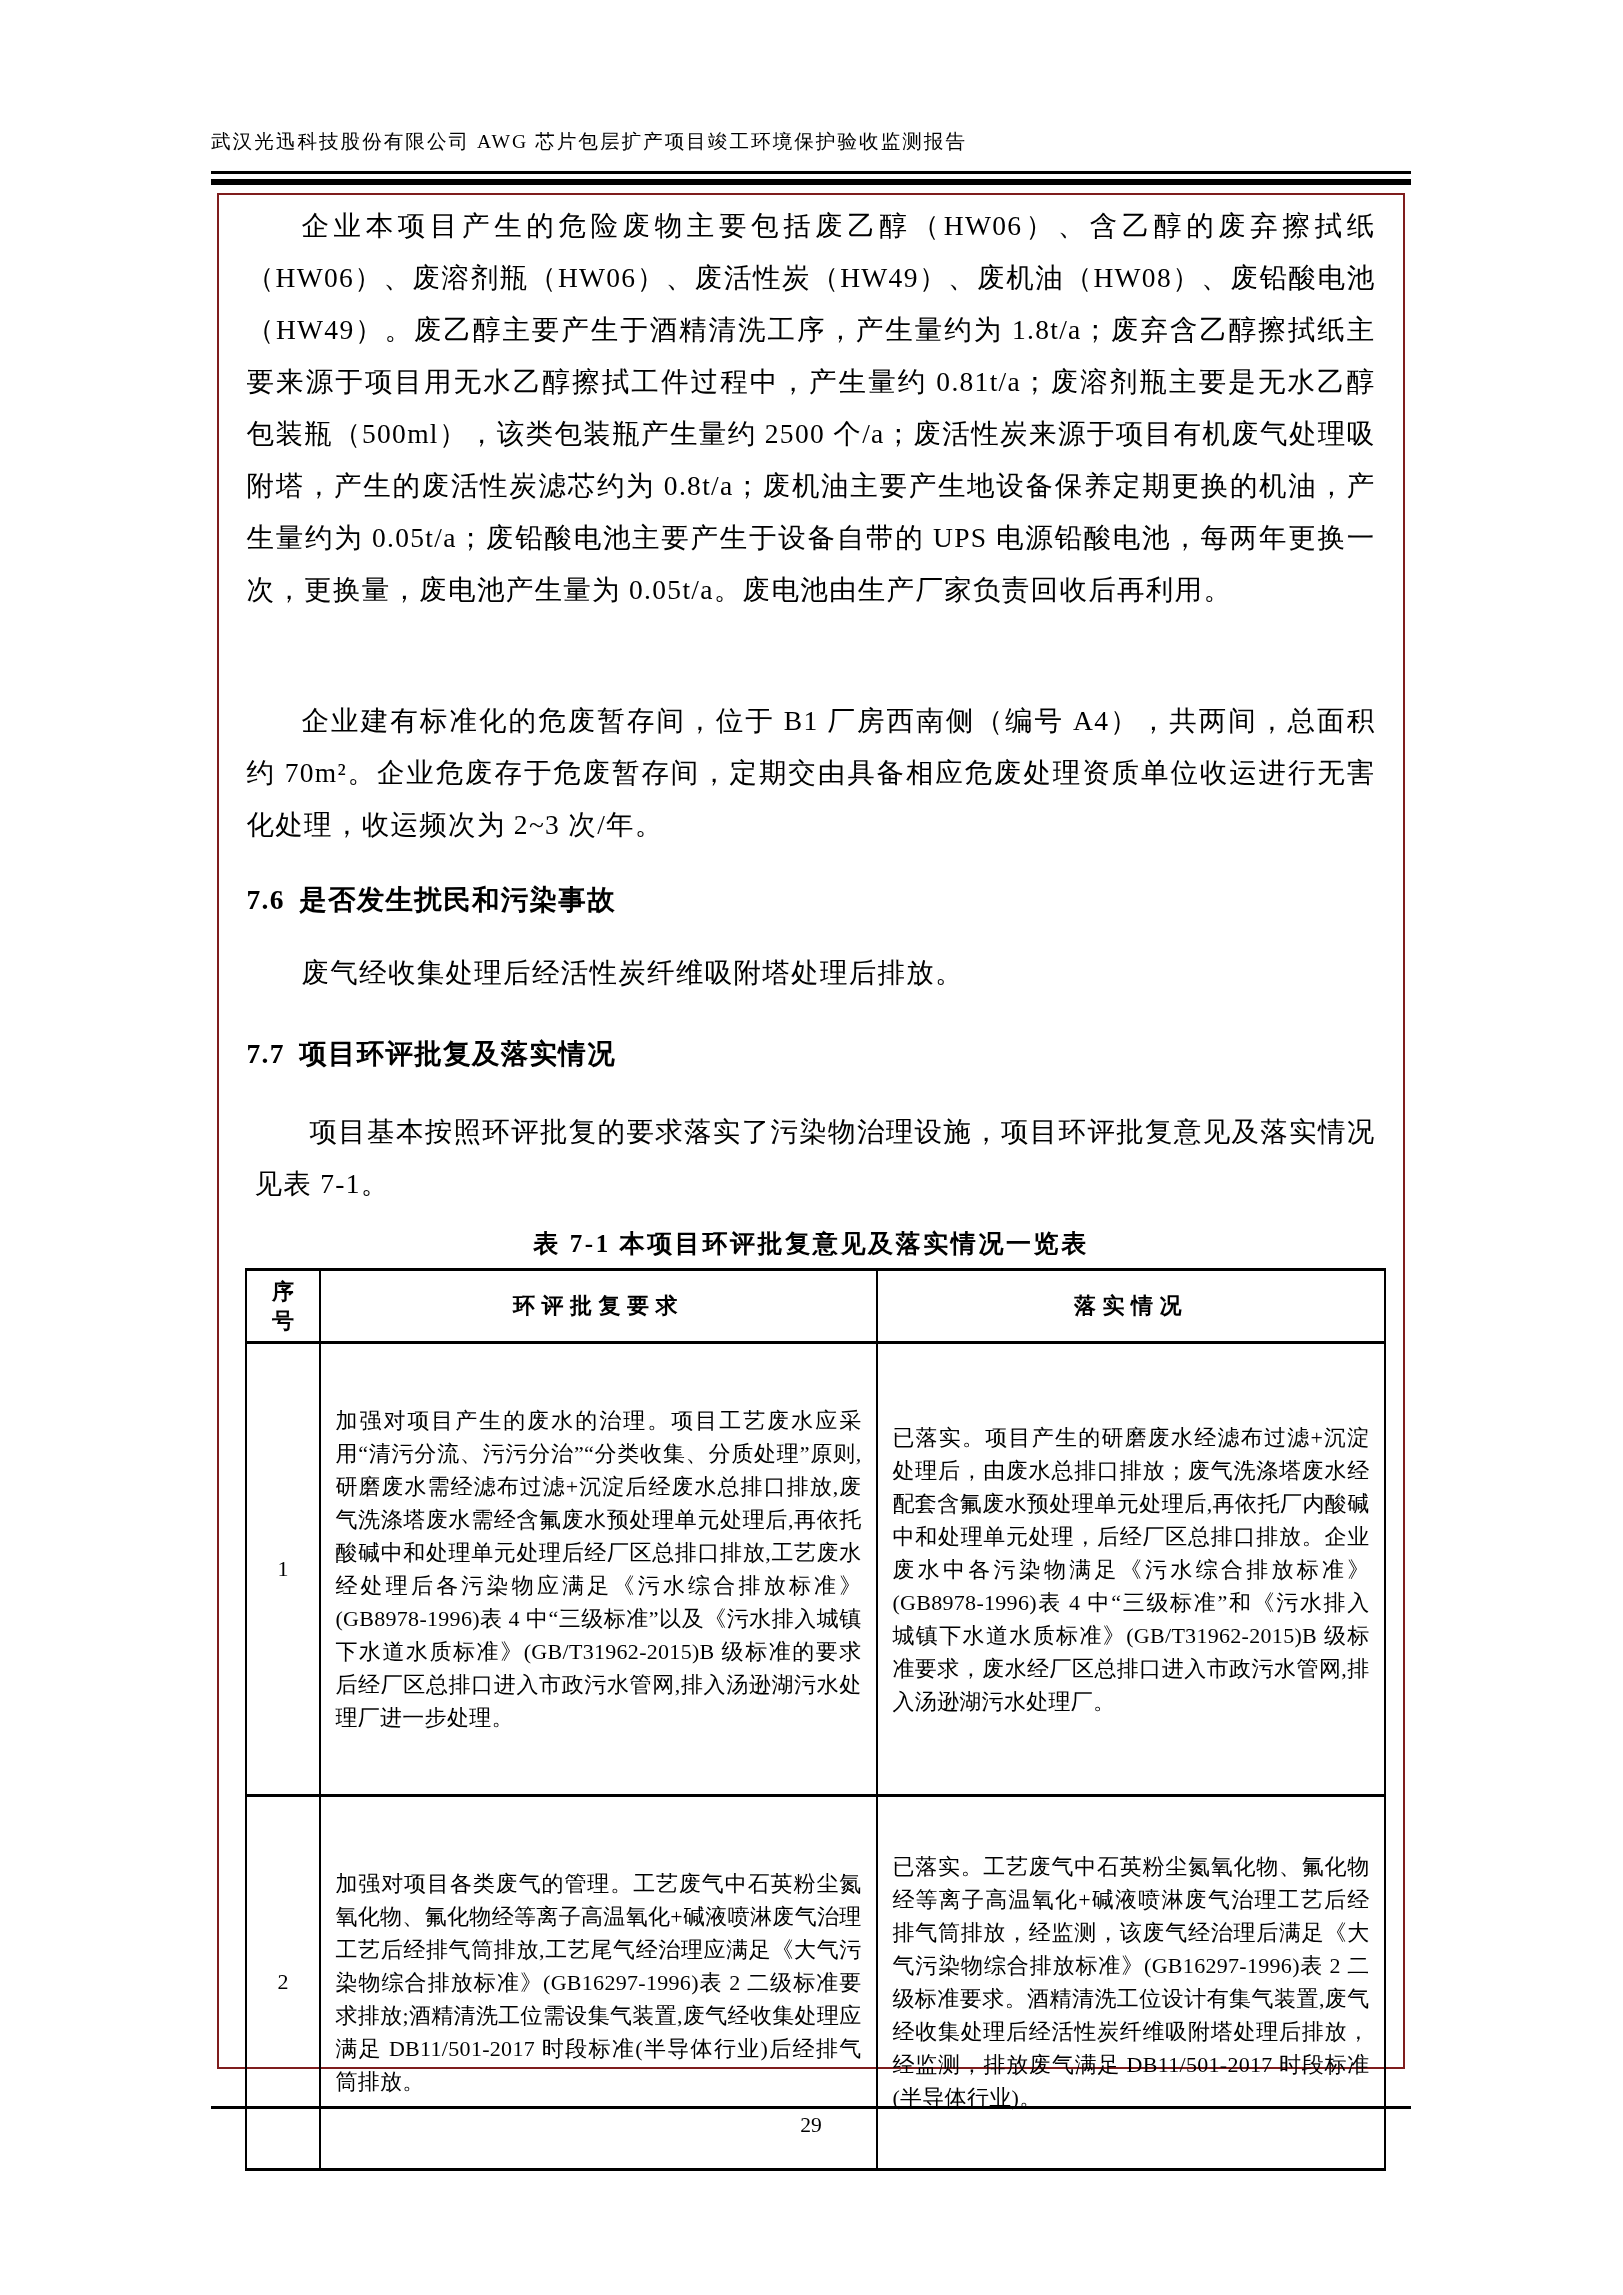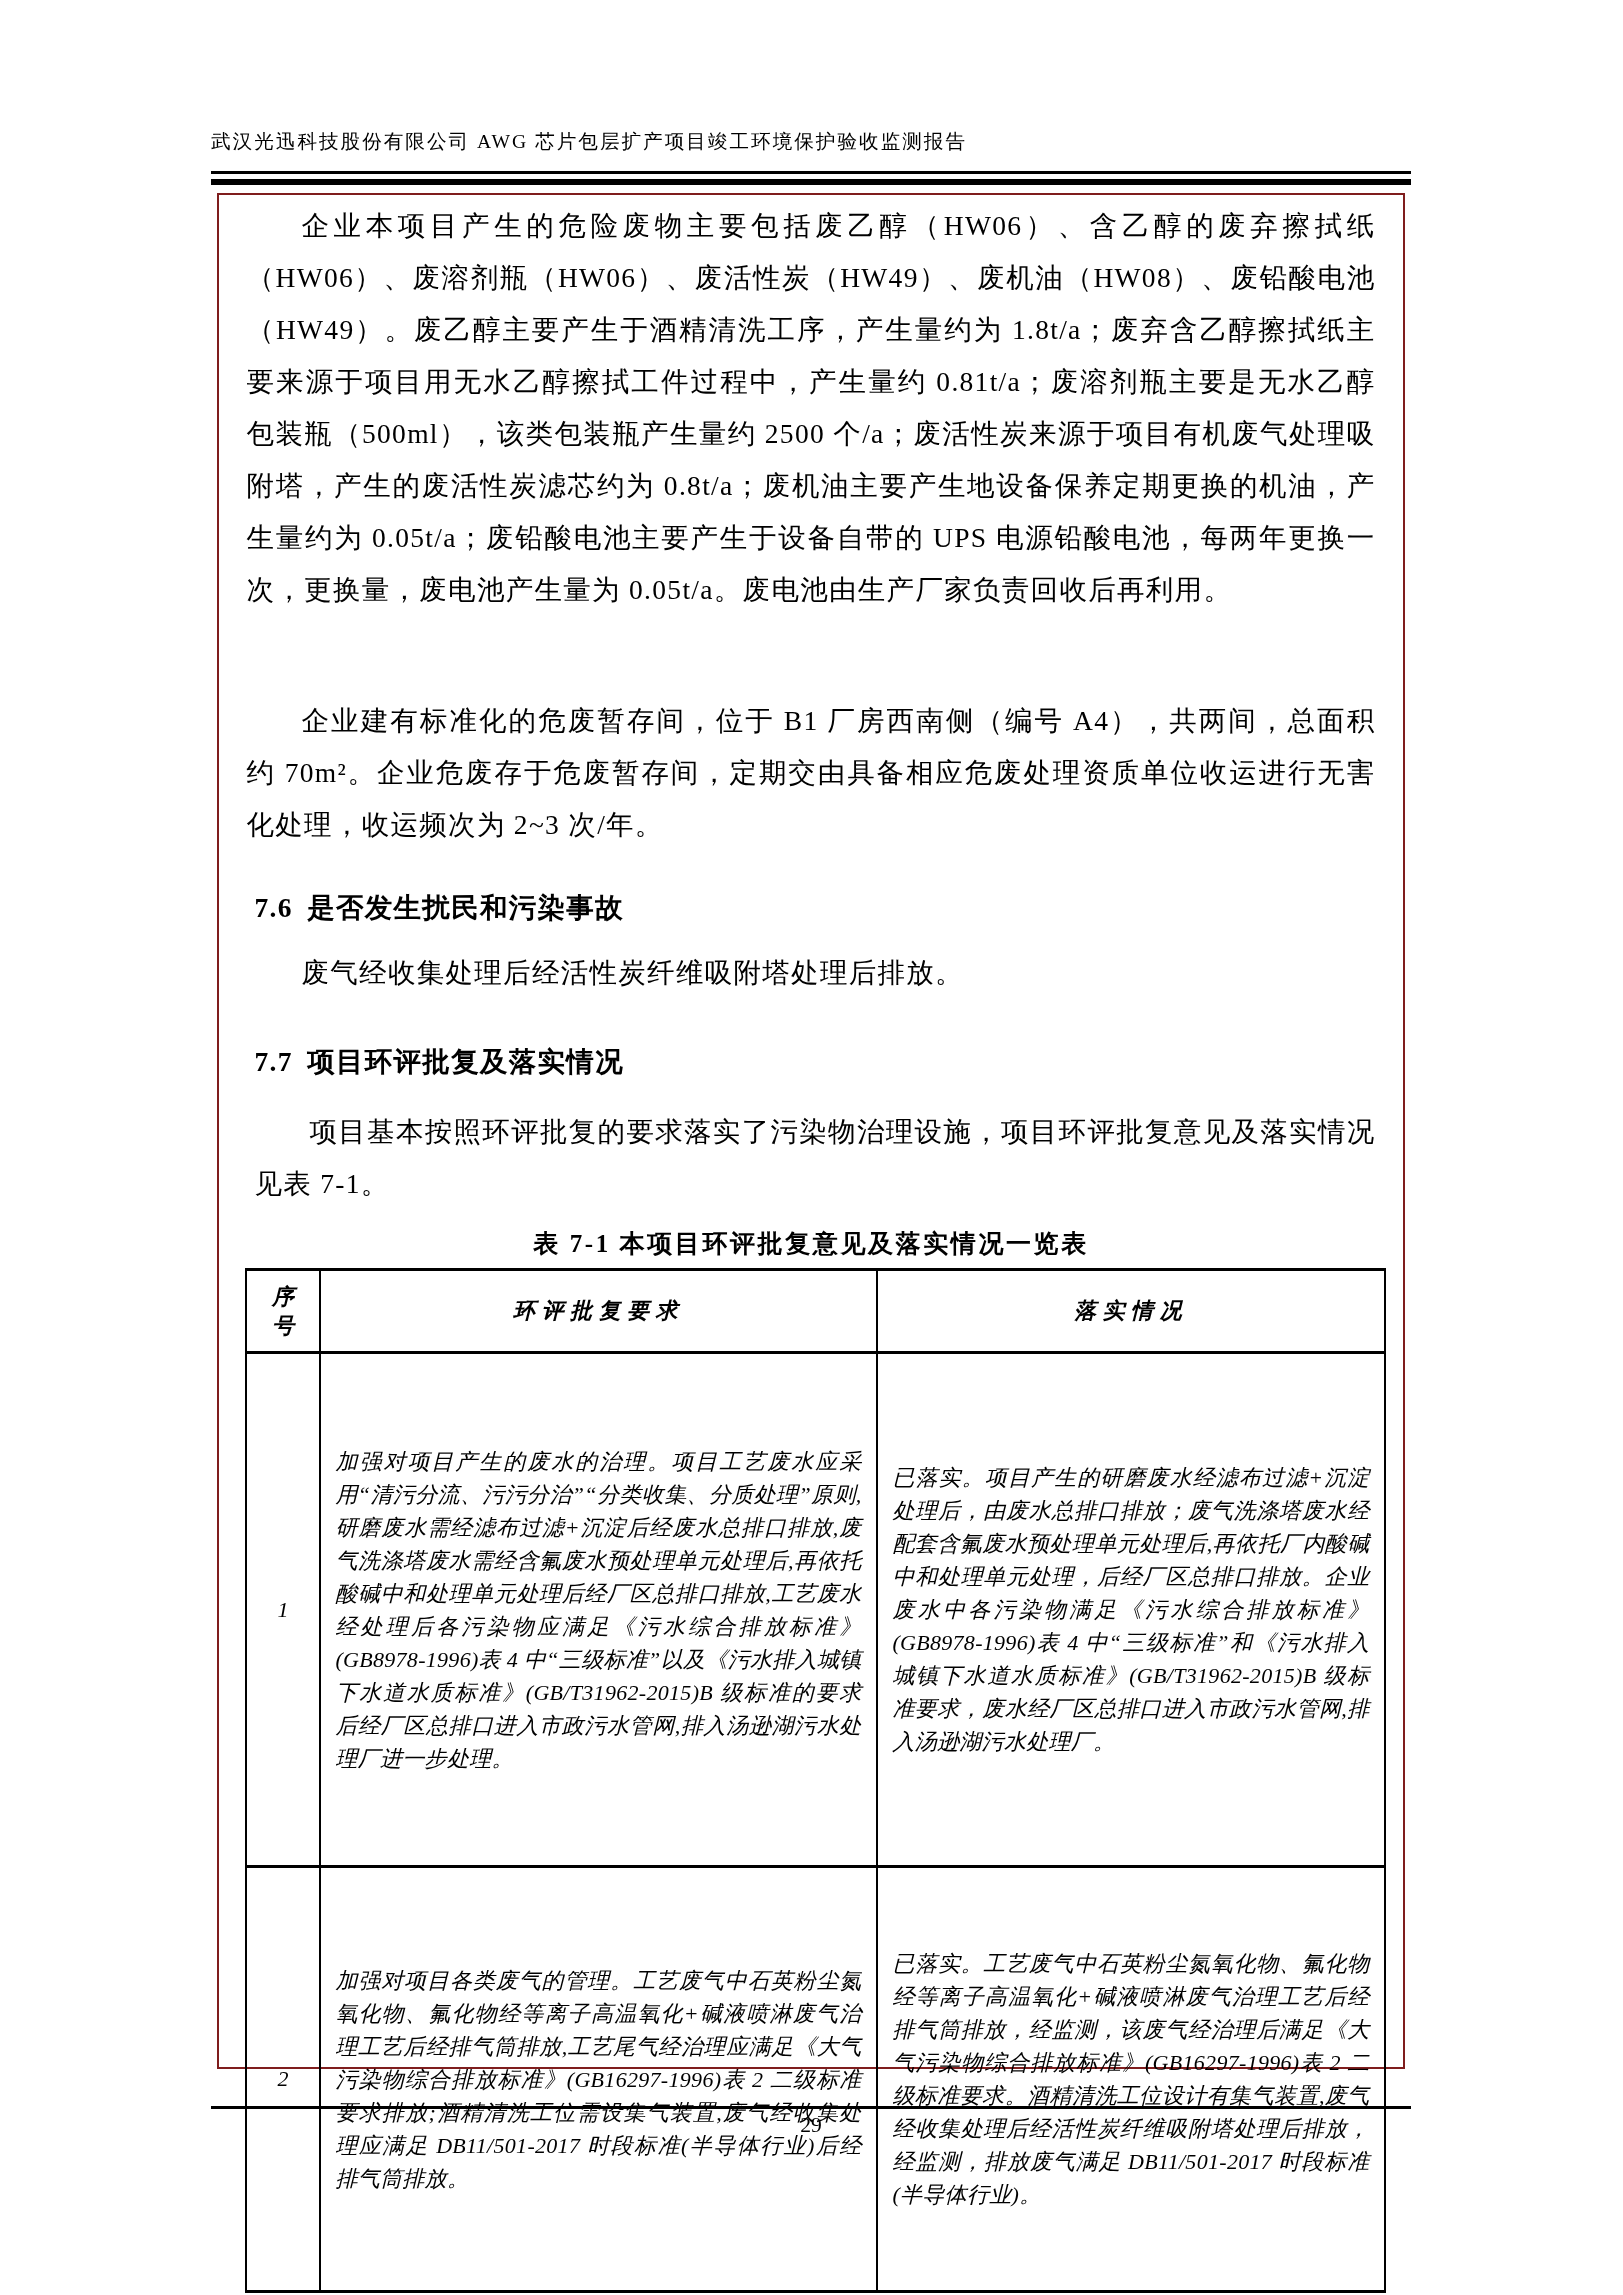--- a/index.html
+++ b/index.html
@@ -58,21 +58,21 @@
 
   p.body-par {
     margin: 0;
     font-size: 27.5px;
     line-height: 52px;
     text-align: justify;
     text-indent: 2em;
     letter-spacing: 1.3px;
   }
   .sec-heading {
-    margin: 8px;
+    margin: 0;
     font-size: 27.5px;
     font-weight: bold;
     letter-spacing: 1.3px;
     white-space: nowrap;
   }
   .sec-heading .sec-num { margin-right: 14.4px; }
 
   .table-title {
     margin: 0;
     text-align: center;
@@ -81,22 +81,21 @@
     letter-spacing: 2.6px;
     white-space: nowrap;
   }
 
   
   .env-table-wrap {
     position: absolute;
     top: 1073px;
     left: 26px;
     right: 17px;
-    height: 1025px;
-    font-style: italic;
+    height: 903px;
   }
   table.env-table {
     width: 100%;
     height: 100%;
     border-collapse: collapse;
     table-layout: fixed;
   }
   table.env-table col.c-seq { width: 74px; }
   table.env-table col.c-req { width: 557px; }
 

